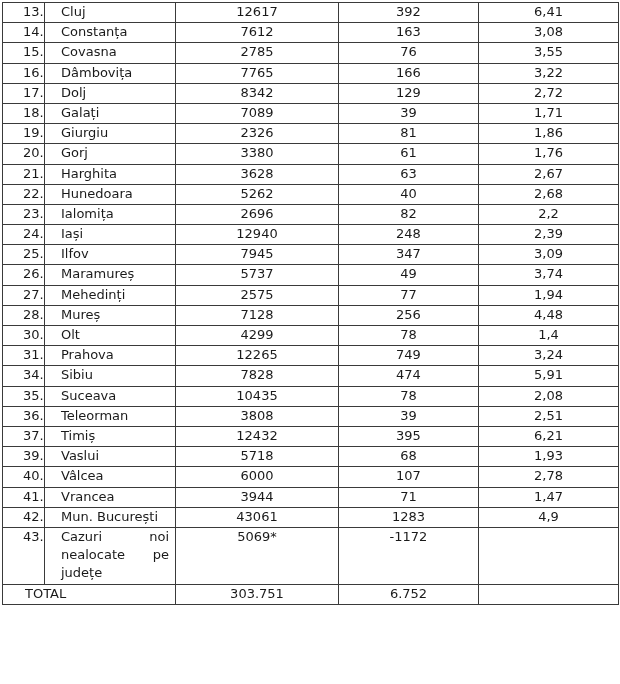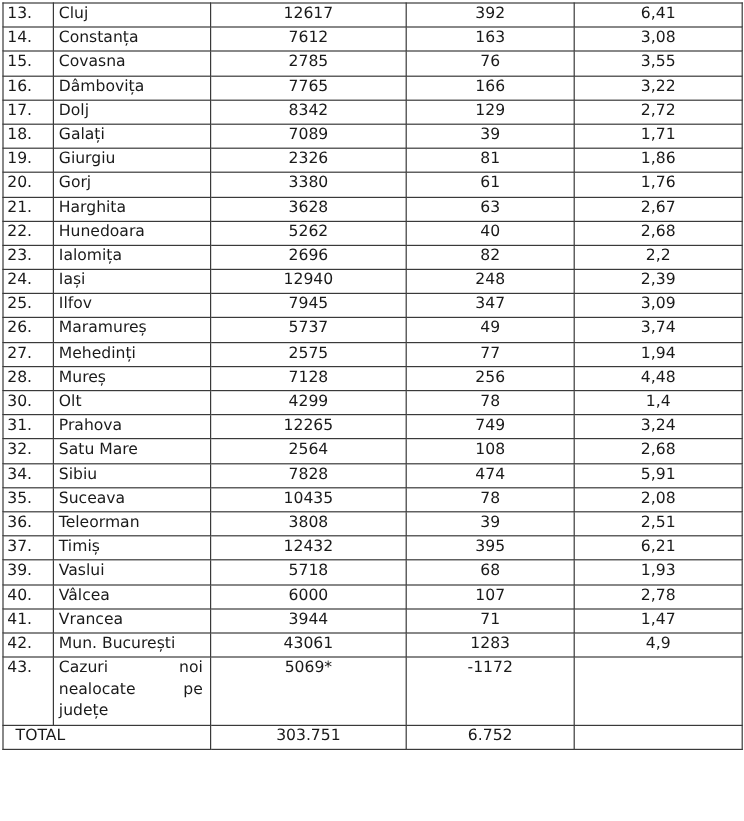--- a/index.html
+++ b/index.html
@@ -15,26 +15,26 @@
   }
   table.data td {
     border: 1px solid #3a3a3a;
     height: 19.2px;
     padding: 0 3px;
     line-height: 17px;
     vertical-align: top;
     white-space: nowrap;
     overflow: hidden;
   }
-  table.data td.c-num { text-align: left; padding-left: 3px; }
-  table.data td.c-name { text-align: left; padding-left: 4px; }
+  table.data td.c-num { text-align: left; padding-left: 20px; }
+  table.data td.c-name { text-align: left; padding-left: 16px; }
   table.data td.c-center { text-align: center; }
   table.data tr.multi td { height: 56px; }
   table.data tr.multi td.c-name { white-space: normal; text-align: justify; text-align-last: left; line-height: 18px; padding-right: 6px; }
-  table.data td.c-total { text-align: left; padding-left: 10px; margin-top: 42px; }
+  table.data td.c-total { text-align: left; padding-left: 22px; margin-top: 42px; }
 </style>
 </head>
 <body>
 
 <table class="data">
   <colgroup>
     <col style="width:42px">
     <col style="width:131px">
     <col style="width:163px">
     <col style="width:140px">
@@ -161,27 +161,20 @@
         <td class="c-center">1,4</td>
       </tr>
       <tr>
         <td class="c-num">31.</td>
         <td class="c-name">Prahova</td>
         <td class="c-center">12265</td>
         <td class="c-center">749</td>
         <td class="c-center">3,24</td>
       </tr>
       <tr>
-        <td class="c-num">32.</td>
-        <td class="c-name">Satu Mare</td>
-        <td class="c-center">2564</td>
-        <td class="c-center">108</td>
-        <td class="c-center">2,68</td>
-      </tr>
-      <tr>
         <td class="c-num">34.</td>
         <td class="c-name">Sibiu</td>
         <td class="c-center">7828</td>
         <td class="c-center">474</td>
         <td class="c-center">5,91</td>
       </tr>
       <tr>
         <td class="c-num">35.</td>
         <td class="c-name">Suceava</td>
         <td class="c-center">10435</td>

